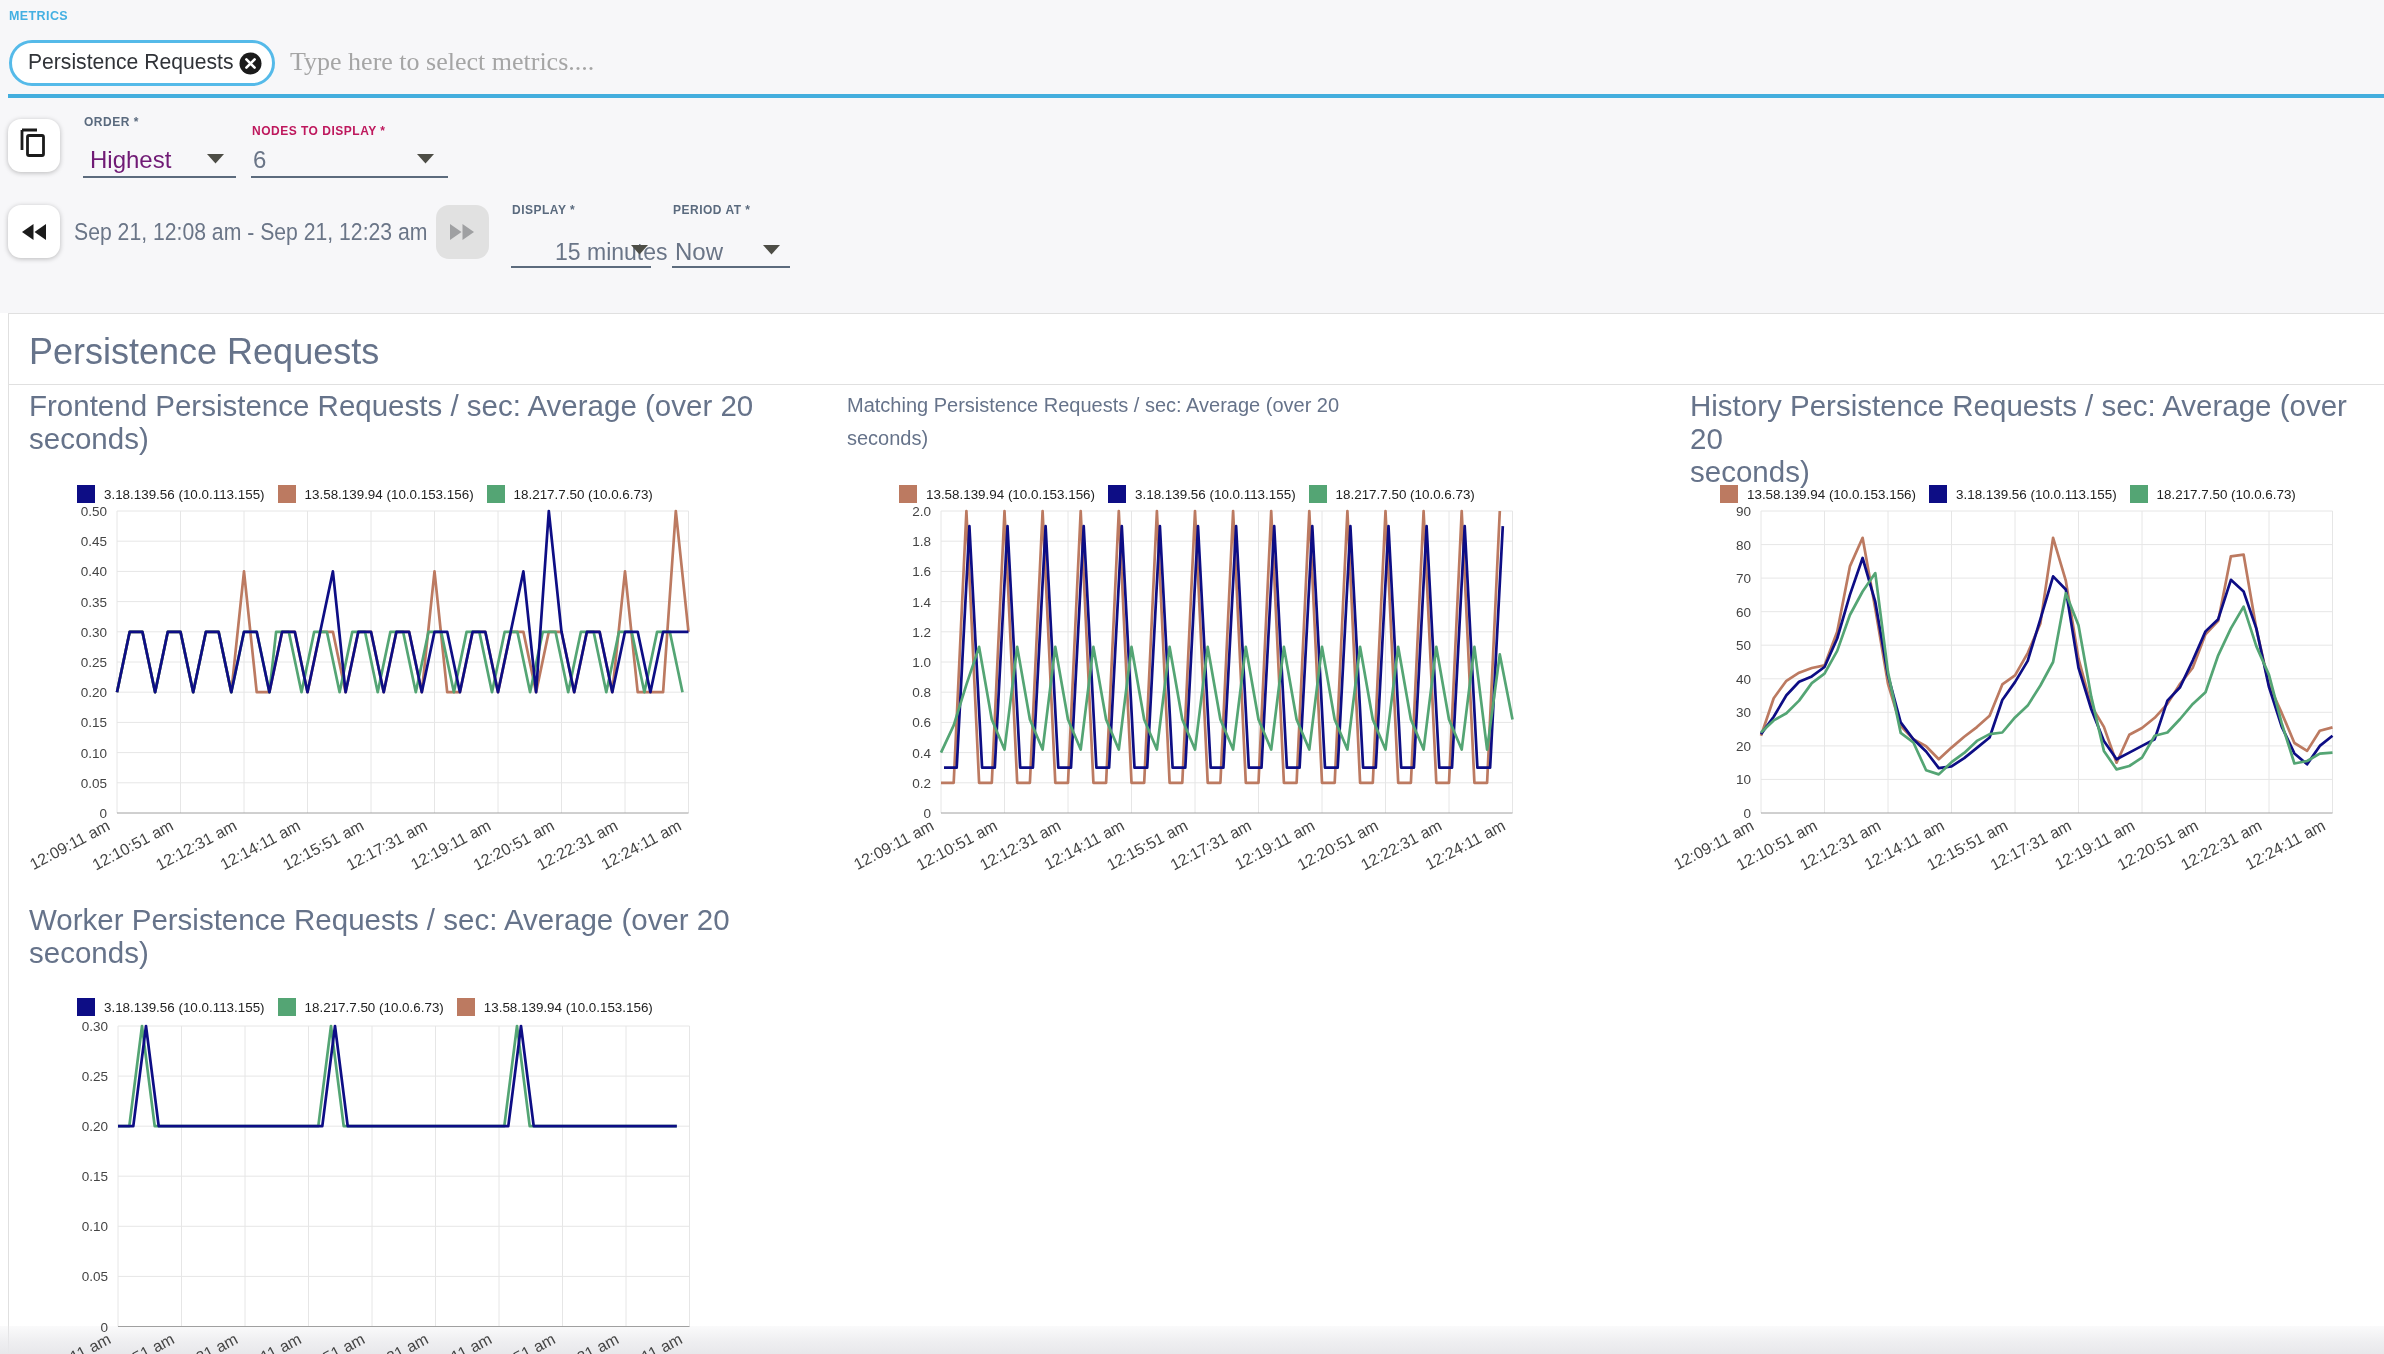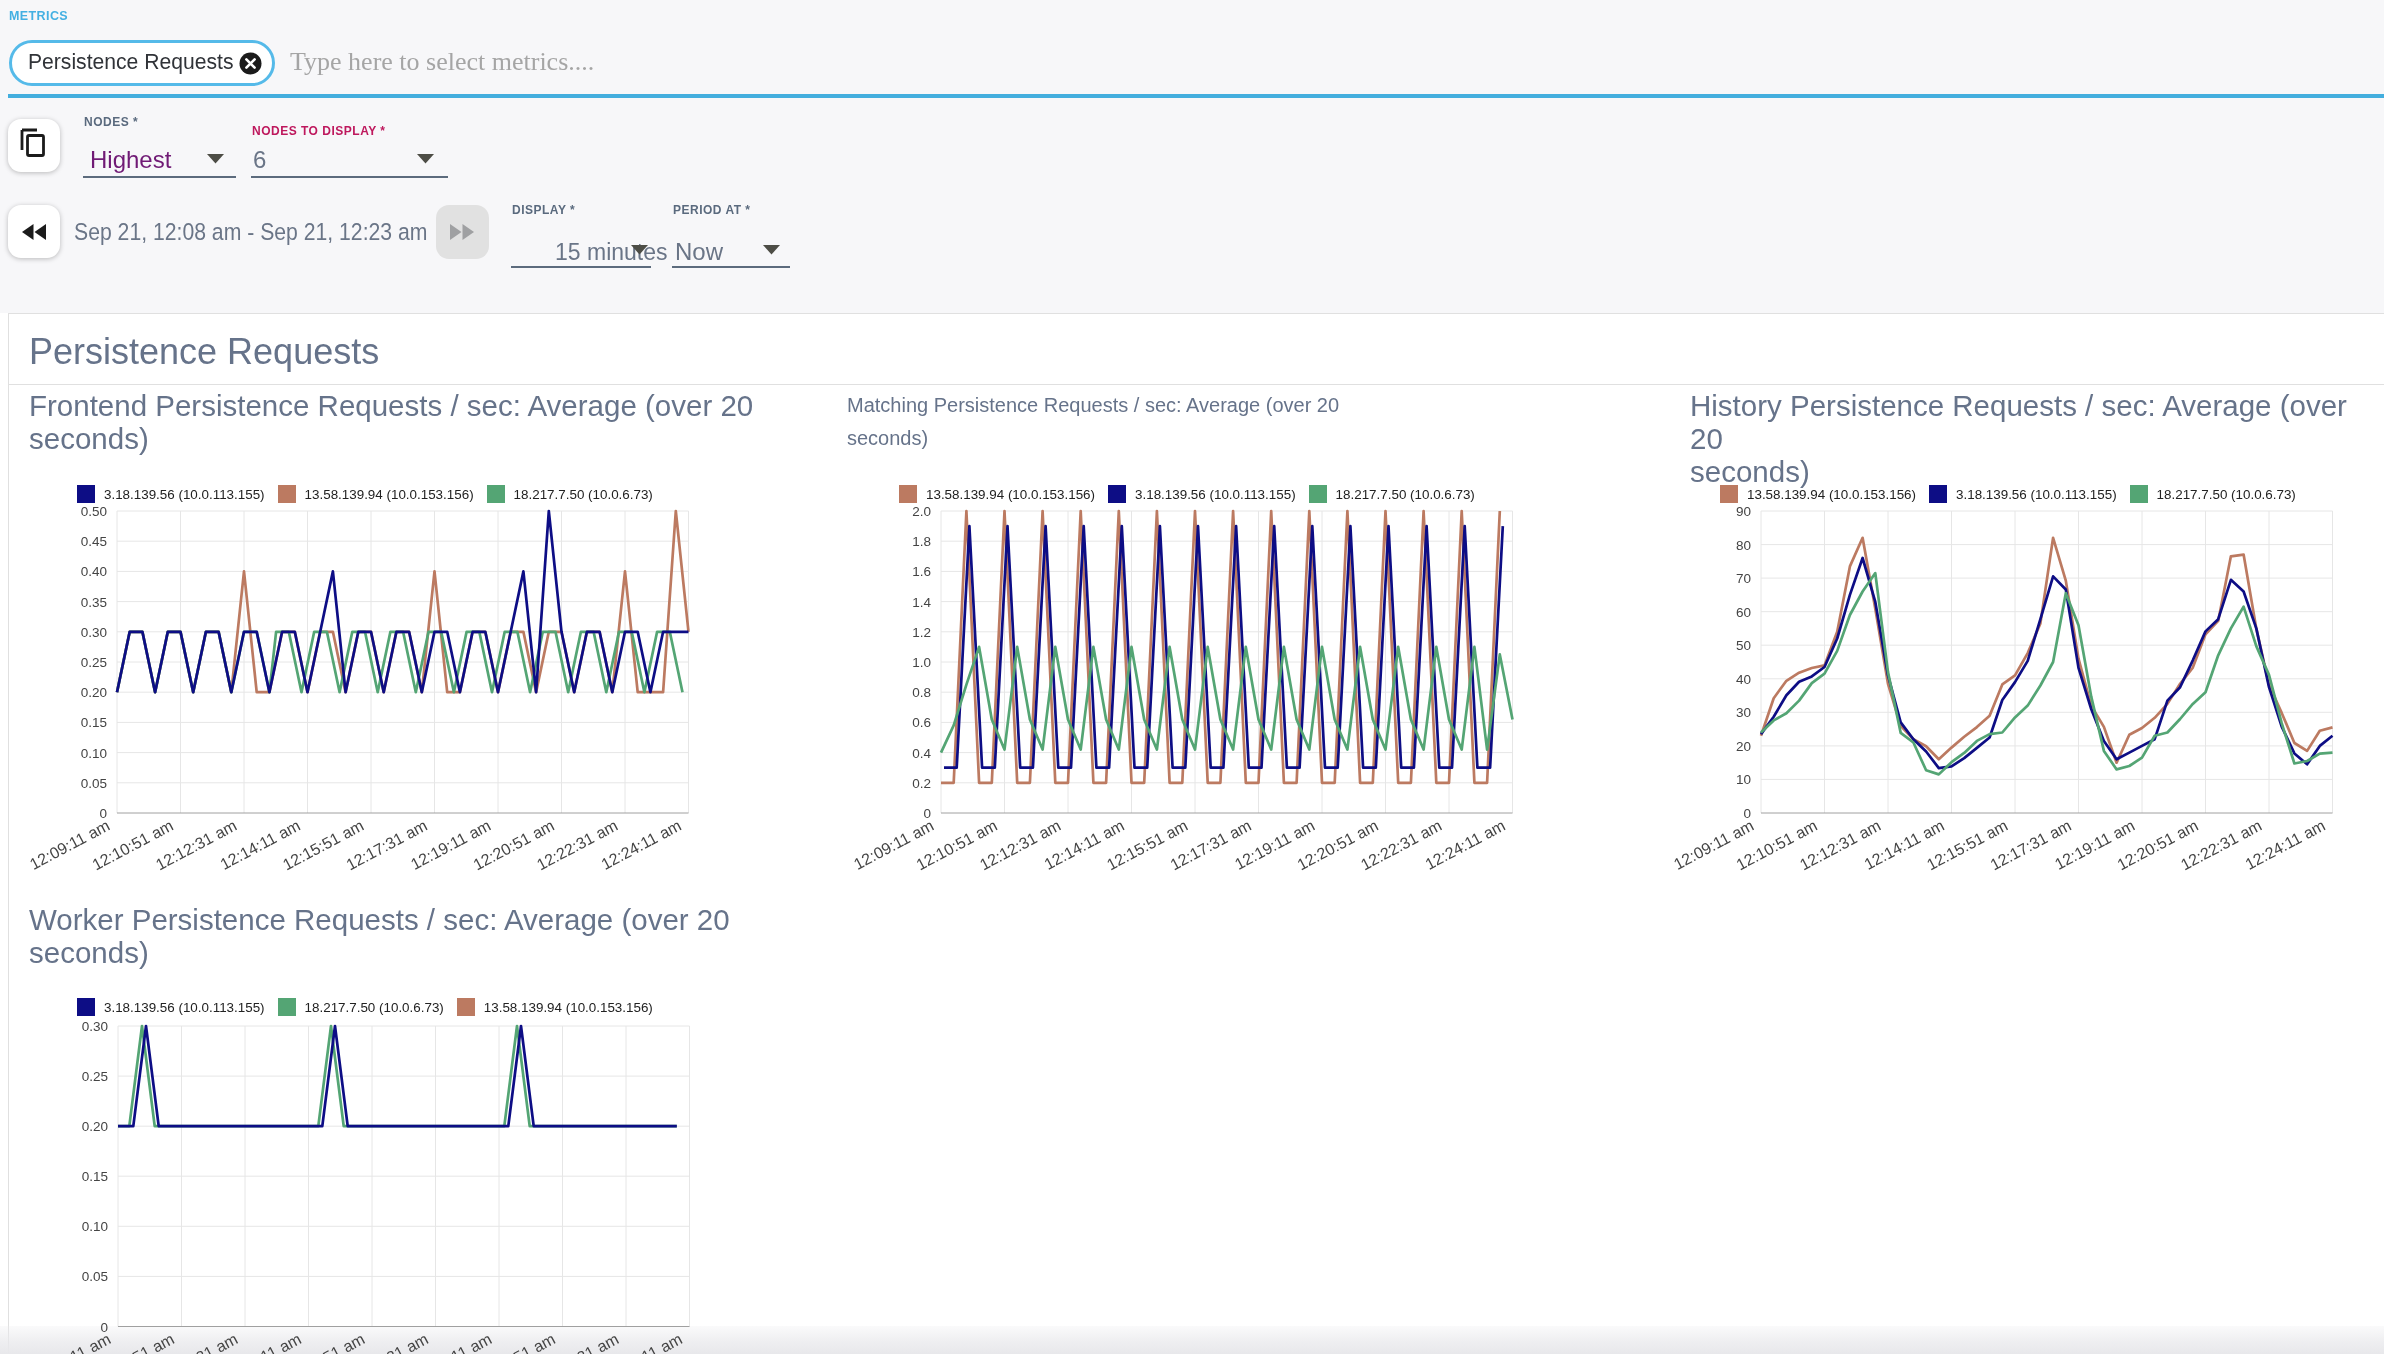--- a/index.html
+++ b/index.html
@@ -16,21 +16,21 @@
 <circle cx="11.5" cy="11.5" r="11" fill="#1b1b1b"></circle>
 <path d="M7.4 7.4 L15.6 15.6 M15.6 7.4 L7.4 15.6" stroke="#fff" stroke-width="2.6" stroke-linecap="round"></path>
   </svg>
 <div class="abs" style="left:290px;top:47px;font-size:26px;color:#a5a5a5;font-family:Liberation Serif, serif;">Type here to select metrics....</div>
 <div class="abs" style="left:8px;top:94px;width:2376px;height:3.5px;background:#43aede;"></div>
 <div class="abs" style="left:8px;top:119px;width:52px;height:53px;border-radius:13px;background:#fff;box-shadow:0 1px 5px rgba(0,0,0,0.25);"></div>
 <svg class="abs" style="left:19px;top:127px;" width="30" height="32">
 <path d="M3 3 h15 M3 3 v20" stroke="#1b1b1b" stroke-width="2.8" fill="none"></path>
 <rect x="8.5" y="8.5" width="16" height="20" rx="1.5" stroke="#1b1b1b" stroke-width="2.8" fill="none"></rect>
   </svg>
-<div class="abs" style="left:84px;top:115px;font-size:12px;font-weight:bold;letter-spacing:0.5px;color:#5a6a7e;">NODES *</div>
+<div class="abs" style="left:84px;top:115px;font-size:12px;font-weight:bold;letter-spacing:0.5px;color:#5a6a7e;">ORDER *</div>
 <div class="abs" style="left:90px;top:148px;font-size:24px;line-height:24px;color:#701a75;text-align:right;">Highest</div>
 <svg class="abs" style="left:207px;top:154px;" width="18" height="10">
     <path d="M0 0 h17 l-8.5 9.5 z" fill="#4d4d46"></path>
   </svg>
 <div class="abs" style="left:83px;top:176px;width:153px;height:2px;background:#5c6b7d;"></div>
 <div class="abs" style="left:252px;top:124px;font-size:12px;font-weight:bold;letter-spacing:0.5px;color:#be185d;">NODES TO DISPLAY *</div>
 <div class="abs" style="left:253px;top:148px;font-size:24px;line-height:24px;color:#6a7587;">6</div>
 <svg class="abs" style="left:417px;top:154px;" width="18" height="10">
     <path d="M0 0 h17 l-8.5 9.5 z" fill="#4d4d46"></path>
   </svg>

